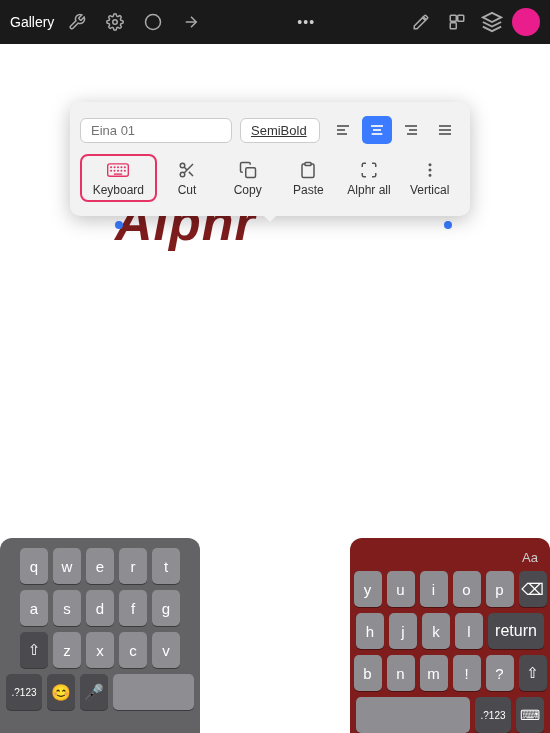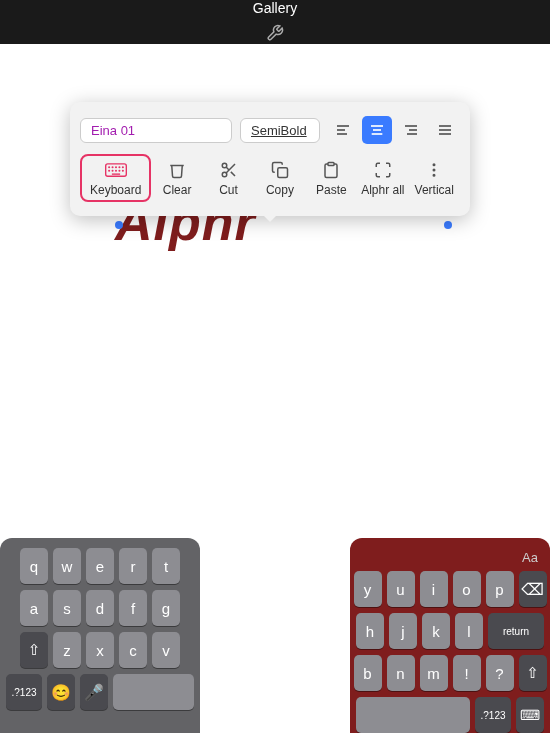--- a/index.html
+++ b/index.html
@@ -13,21 +13,20 @@
     }
 
     
     .top-toolbar {
       background: #1a1a1a;
       height: 44px;
       display: flex;
       align-items: center;
       padding: 0 10px;
       gap: 8px;
-      flex-direction: column;
     }
     .gallery-btn {
       color: #fff;
       font-size: 14px;
       font-weight: 500;
       display: flex;
       align-items: center;
       gap: 4px;
     }
     .tool-icon {
@@ -100,21 +99,21 @@
       align-items: center;
       padding: 6px 10px;
       gap: 8px;
     }
     .font-name-box {
       background: #ffffff;
       border: 1px solid #ccc;
       border-radius: 6px;
       padding: 4px 10px;
       font-size: 13px;
-      color: #a21caf;
+      color: #737373;
       flex: 1;
     }
     .font-weight-box {
       background: #ffffff;
       border: 1px solid #ccc;
       border-radius: 6px;
       padding: 4px 10px;
       font-size: 13px;
       color: #333;
       min-width: 80px;
@@ -268,21 +267,21 @@
     .key.special-key {
       background: #4a4a4f;
       font-size: 12px;
     }
     .key.space-key {
       background: #8d8d92;
       flex: 1;
     }
     .key.return-key {
       background: #4a4a4f;
-      font-size: 10px;
+      font-size: 16px;
       min-width: 56px;
     }
     .key.delete-key {
       background: #4a4a4f;
       font-size: 16px;
     }
     .key.emoji-key {
       background: #4a4a4f;
       font-size: 16px;
     }
@@ -425,29 +424,20 @@
             <line x1="21" y1="11" x2="21" y2="11" stroke="#e63365" stroke-width="3" stroke-linecap="round"></line>
             <line x1="26" y1="11" x2="26" y2="11" stroke="#e63365" stroke-width="3" stroke-linecap="round"></line>
             <line x1="10" y1="16" x2="22" y2="16" stroke="#e63365" stroke-width="2"></line>
           </svg>
         </div>
         <span>Keyboard</span>
       </div>
       <div class="action-btn">
         <div class="icon-area">
           <svg width="18" height="18" viewBox="0 0 24 24" fill="none" stroke="#555" stroke-width="2">
-            <polyline points="3 6 5 6 21 6"></polyline>
-              <path d="M19 6l-1 14a2 2 0 0 1-2 2H8a2 2 0 0 1-2-2L5 6"></path>
-          </svg>
-        </div>
-        <span>Clear</span>
-      </div>
-      <div class="action-btn">
-        <div class="icon-area">
-          <svg width="18" height="18" viewBox="0 0 24 24" fill="none" stroke="#555" stroke-width="2">
             <circle cx="6" cy="6" r="3"></circle>
               <circle cx="6" cy="18" r="3"></circle>
               <line x1="20" y1="4" x2="8.12" y2="15.88"></line>
               <line x1="14.47" y1="14.48" x2="20" y2="20"></line>
               <line x1="8.12" y1="8.12" x2="12" y2="12"></line>
           </svg>
         </div>
         <span>Cut</span>
       </div>
       <div class="action-btn">

